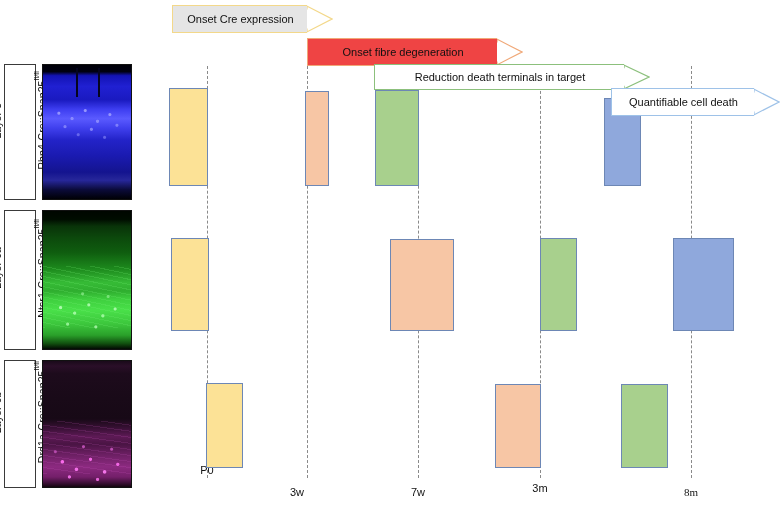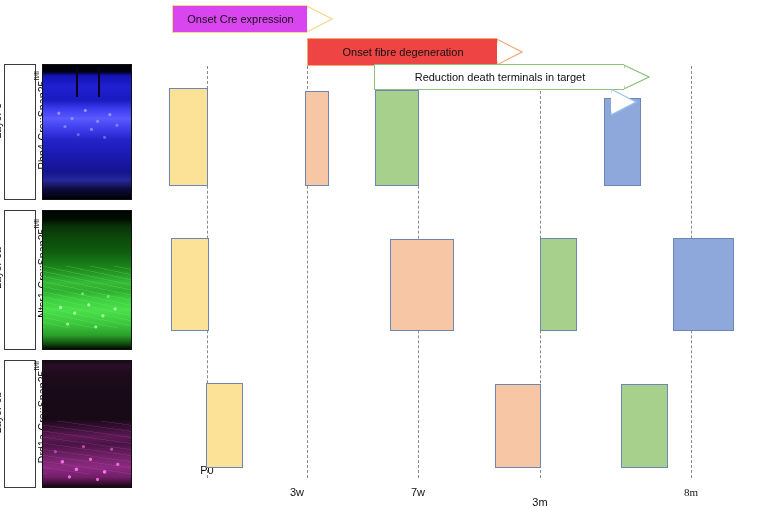--- a/index.html
+++ b/index.html
@@ -163,42 +163,42 @@
   </div>
 
   <div id="ticks-layer">
       <div class="tick" style="left: 207px; top: 66px; height: 412px; border-left-color: rgb(138, 138, 138);"></div>
       <div class="ticklabel" style="left: 177px; top: 464px; width: 60px;">P0</div>
       <div class="tick" style="left: 307px; top: 66px; height: 412px; border-left-color: rgb(138, 138, 138);"></div>
       <div class="ticklabel" style="left: 267px; top: 486px; width: 60px;">3w</div>
       <div class="tick" style="left: 418px; top: 66px; height: 412px; border-left-color: rgb(138, 138, 138);"></div>
       <div class="ticklabel" style="left: 388px; top: 486px; width: 60px;">7w</div>
       <div class="tick" style="left: 540px; top: 66px; height: 412px; border-left-color: rgb(138, 138, 138);"></div>
-      <div class="ticklabel" style="left: 510px; top: 496px; width: 60px;">3m</div>
+      <div class="ticklabel" style="left: 510px; top: 482px; width: 60px;">3m</div>
       <div class="tick" style="left: 691px; top: 66px; height: 412px; border-left-color: rgb(138, 138, 138);"></div>
       <div class="ticklabel" style="left: 661px; top: 486px; width: 60px; font-family: Liberation Serif, serif;">8m</div>
     </div>
 
   <div id="bars-layer">
       <div class="bar" style="left: 169px; top: 88px; width: 39px; height: 98px; background: rgb(252, 226, 150); border-color: rgb(109, 135, 181);"></div>
       <div class="bar" style="left: 305px; top: 91px; width: 24px; height: 95px; background: rgb(247, 198, 165); border-color: rgb(109, 135, 181);"></div>
       <div class="bar" style="left: 375px; top: 90px; width: 44px; height: 96px; background: rgb(168, 208, 141); border-color: rgb(109, 135, 181);"></div>
       <div class="bar" style="left: 604px; top: 98px; width: 37px; height: 88px; background: rgb(143, 168, 220); border-color: rgb(109, 135, 181);"></div>
       <div class="bar" style="left: 171px; top: 238px; width: 38px; height: 93px; background: rgb(252, 226, 150); border-color: rgb(109, 135, 181);"></div>
       <div class="bar" style="left: 390px; top: 239px; width: 64px; height: 92px; background: rgb(247, 198, 165); border-color: rgb(109, 135, 181);"></div>
       <div class="bar" style="left: 540px; top: 238px; width: 37px; height: 93px; background: rgb(168, 208, 141); border-color: rgb(109, 135, 181);"></div>
       <div class="bar" style="left: 673px; top: 238px; width: 61px; height: 93px; background: rgb(143, 168, 220); border-color: rgb(109, 135, 181);"></div>
       <div class="bar" style="left: 206px; top: 383px; width: 37px; height: 85px; background: rgb(252, 226, 150); border-color: rgb(109, 135, 181);"></div>
       <div class="bar" style="left: 495px; top: 384px; width: 46px; height: 84px; background: rgb(247, 198, 165); border-color: rgb(109, 135, 181);"></div>
       <div class="bar" style="left: 621px; top: 384px; width: 47px; height: 84px; background: rgb(168, 208, 141); border-color: rgb(109, 135, 181);"></div>
     </div>
 
   <div id="banners-layer">
       <div class="arrow" style="left: 172px; top: 5px; width: 161px; height: 28px;">
-        <div class="body" style="width: 135px; background: #d946ef; border-color: rgb(243, 216, 138);">
+        <div class="body" style="width: 135px; background: #e5e5e5; border-color: rgb(243, 216, 138);">
           <div class="txt" style="left: 0px; top: 50%; transform: translateY(-50%); width: 135px; text-align: center;">Onset Cre expression</div>
         </div>
         <div class="head" style="width: 26px;">
           <svg viewBox="0 0 26 28" preserveAspectRatio="none">
             <path d="M0,1.2 L0,6.02 L0.5,6.02 M0,21.98 L0,26.8" fill="none" stroke="#F3D88A" stroke-width="1.2"></path>
             <path d="M0,4.48 L0,23.52 L0,23.52 L0.5,23.52" fill="none" stroke="none"></path>
             <path d="M0,4.48 L0,1.2 L25,14 L0,26.8 L0,23.52" fill="#FFFFFF" stroke="#F3D88A" stroke-width="1.2" stroke-linejoin="miter"></path>
           </svg>
         </div>
       </div>
@@ -220,20 +220,23 @@
         </div>
         <div class="head" style="width: 26px;">
           <svg viewBox="0 0 26 26" preserveAspectRatio="none">
             <path d="M0,1.2 L0,5.59 L0.5,5.59 M0,20.41 L0,24.8" fill="none" stroke="#8CC07C" stroke-width="1.2"></path>
             <path d="M0,4.16 L0,21.84 L0,21.84 L0.5,21.84" fill="none" stroke="none"></path>
             <path d="M0,4.16 L0,1.2 L25,13 L0,24.8 L0,21.84" fill="#FFFFFF" stroke="#8CC07C" stroke-width="1.2" stroke-linejoin="miter"></path>
           </svg>
         </div>
       </div>
       <div class="arrow" style="left: 611px; top: 88px; width: 169px; height: 28px;">
+        <div class="body" style="width: 143px; background: rgb(255, 255, 255); border-color: rgb(158, 194, 232);">
+          <div class="txt" style="left: 0px; top: 50%; transform: translateY(-50%); width: 143px; text-align: center;">Quantifiable cell death</div>
+        </div>
         <div class="head" style="width: 26px;">
           <svg viewBox="0 0 26 28" preserveAspectRatio="none">
             <path d="M0,1.2 L0,6.02 L0.5,6.02 M0,21.98 L0,26.8" fill="none" stroke="#9EC2E8" stroke-width="1.2"></path>
             <path d="M0,4.48 L0,23.52 L0,23.52 L0.5,23.52" fill="none" stroke="none"></path>
             <path d="M0,4.48 L0,1.2 L25,14 L0,26.8 L0,23.52" fill="#FFFFFF" stroke="#9EC2E8" stroke-width="1.2" stroke-linejoin="miter"></path>
           </svg>
         </div>
       </div>
     </div>
 

